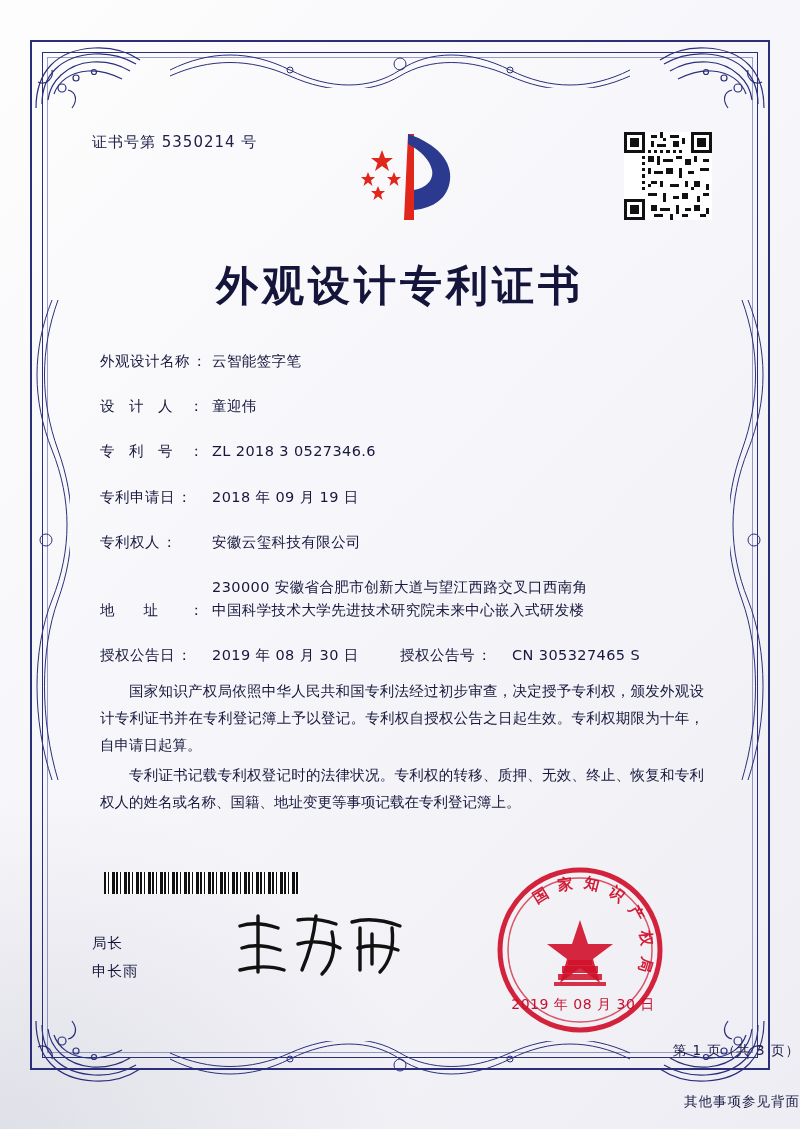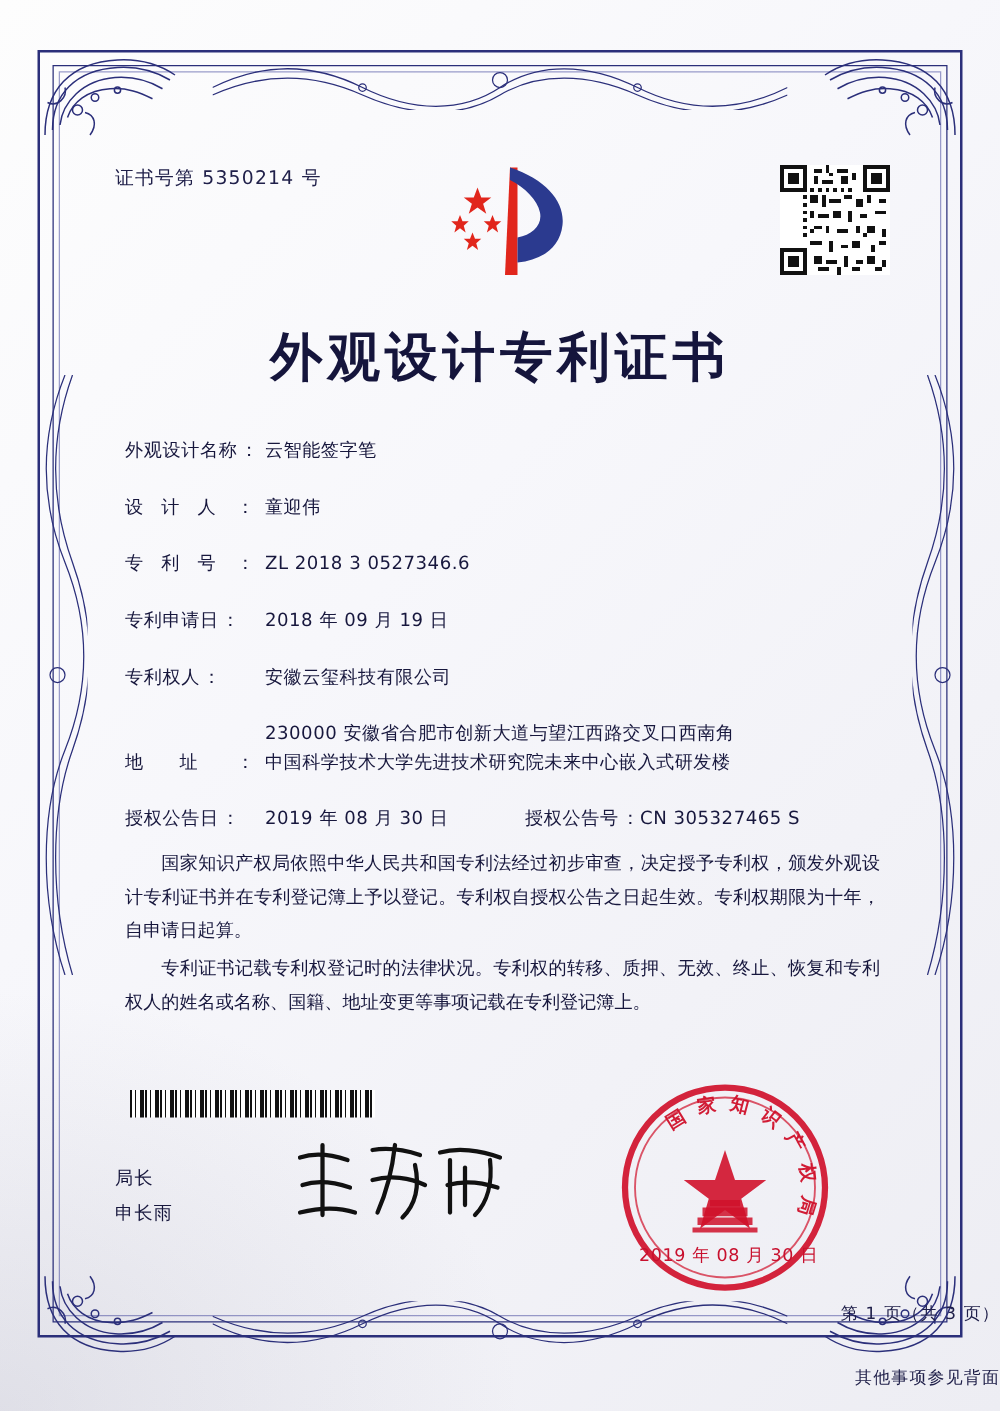--- a/index.html
+++ b/index.html
@@ -155,21 +155,21 @@
     letter-spacing: 0.4px;
   }
   .field-value .line2 { display: block; }
 
   .row-inline {
     display: flex;
     align-items: flex-start;
     margin-bottom: 22px;
   }
   .row-inline .pair-a { width: 300px; display:flex; }
-  .row-inline .pair-b { display:flex;text-align:right; }
+  .row-inline .pair-b { display:flex; }
   .pair-a .field-label, .pair-b .field-label { width: 112px; flex: 0 0 112px; }
 
   
   .paras {
     position: absolute;
     left: 100px; top: 678px;
     width: 604px;
     font-size: 14.5px;
     line-height: 1.85;
     text-align: justify;

